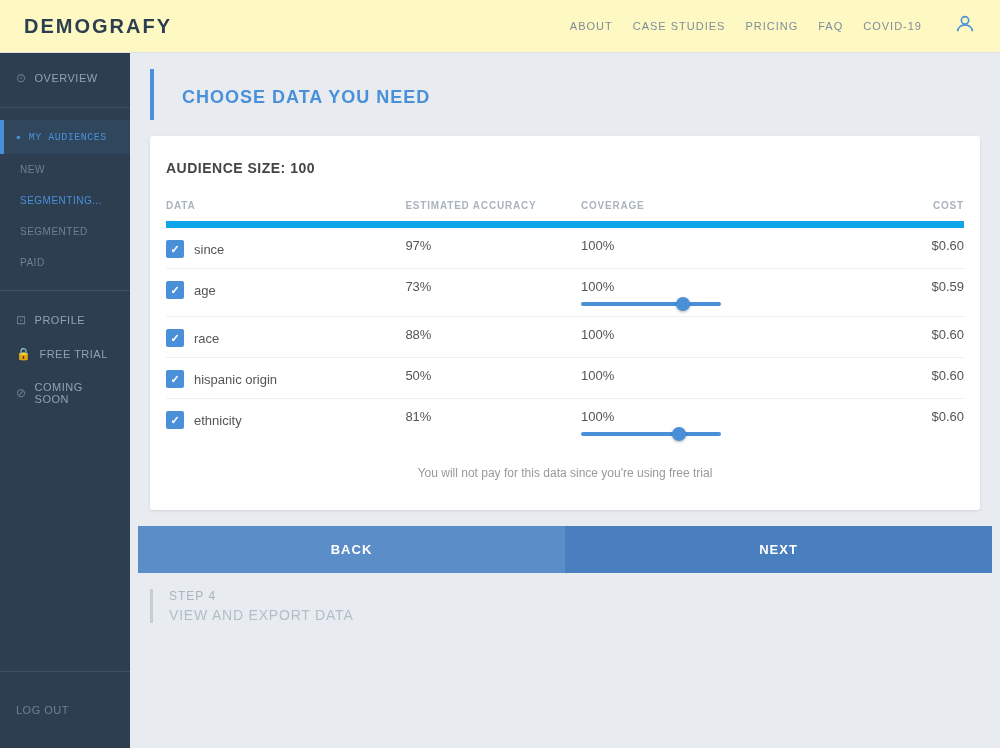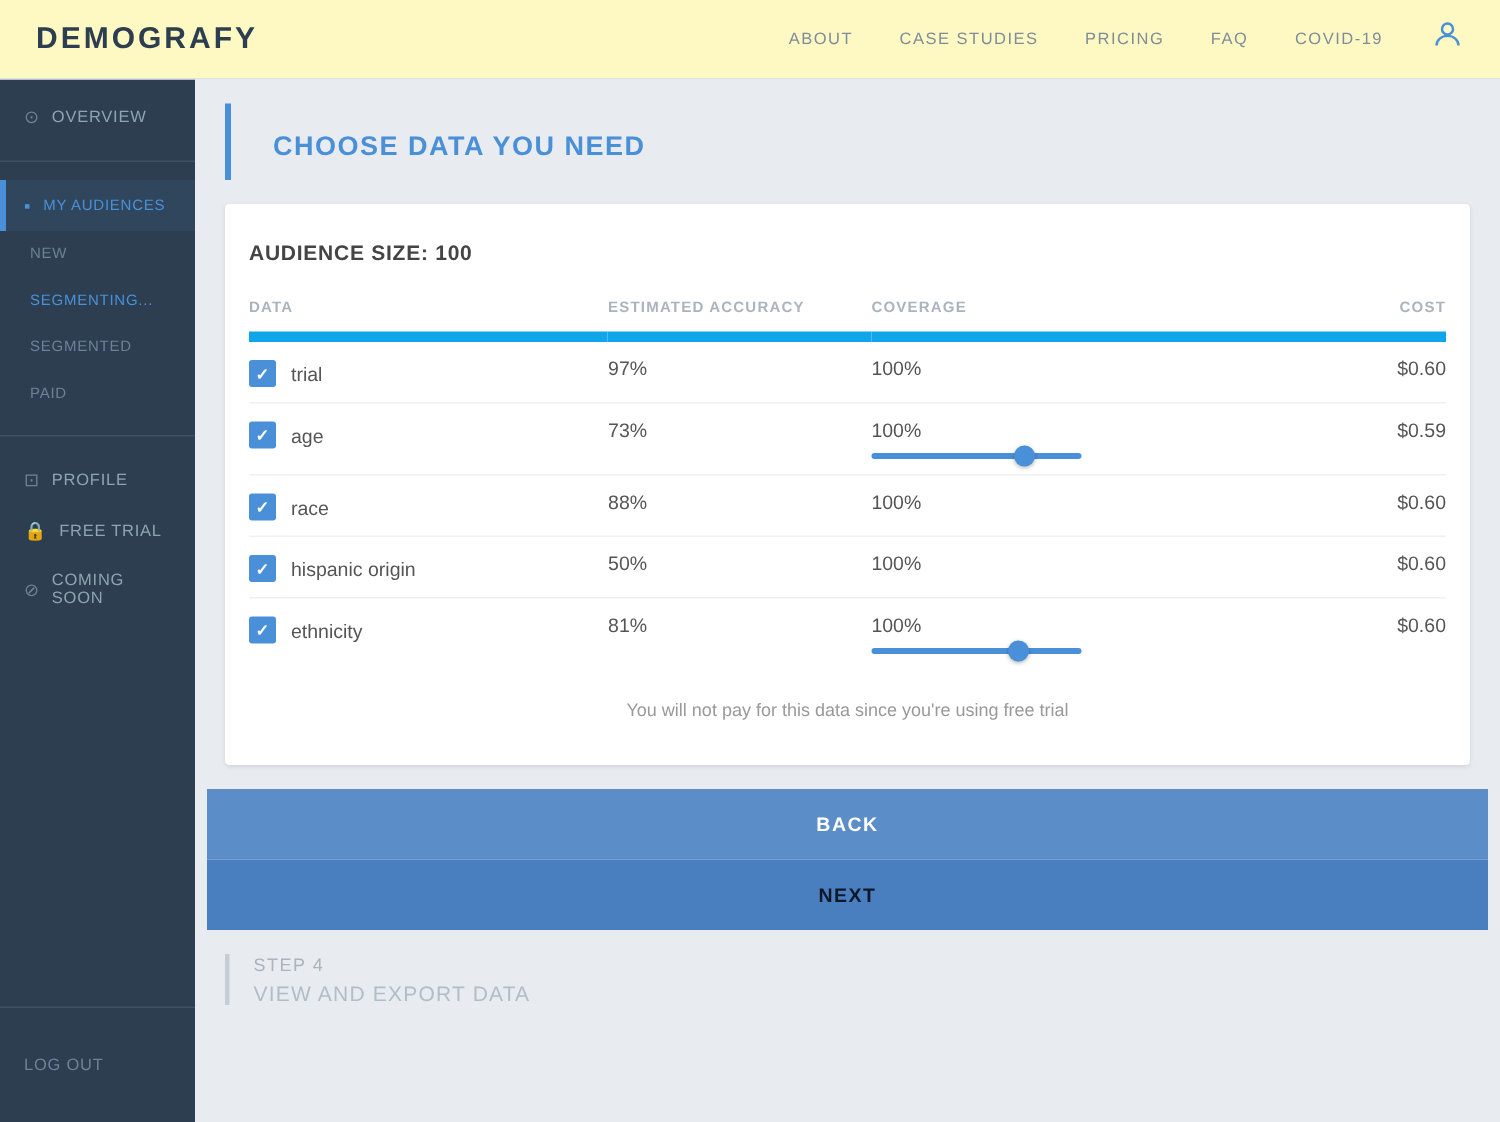--- a/index.html
+++ b/index.html
@@ -17,21 +17,21 @@
     }
     .logo {
       font-size: 20px;
       font-weight: 700;
       letter-spacing: 2px;
       color: #2c3e50;
       margin-right: auto;
     }
     .nav-links {
       display: flex;
-      gap: 31px;
+      gap: 20px;
       align-items: center;
       justify-content: flex-end;
     }
     .nav-link {
       font-size: 11px;
       color: #7f8c9a;
       text-transform: uppercase;
       letter-spacing: 1px;
       cursor: pointer;
     }
@@ -225,38 +225,37 @@
     .cost-value {
       text-align: right;
       color: #555;
       font-size: 13px;
     }
 
     
     .action-buttons {
       display: flex;
       margin: 16px 8px;
-      flex-direction: column;
     }
     .btn-back {
       flex: 1;
       background: #5b8dc9;
       color: #fff;
       border: none;
       padding: 16px;
       font-size: 13px;
       font-weight: 600;
       text-transform: uppercase;
       letter-spacing: 1px;
       cursor: pointer;
     }
     .btn-next {
       flex: 1;
       background: #4a7fbf;
-      color: #0f172a;
+      color: #ffffff;
       border: none;
       padding: 16px;
       font-size: 13px;
       font-weight: 600;
       text-transform: uppercase;
       letter-spacing: 1px;
       cursor: pointer;
     }
 
     
@@ -306,21 +305,21 @@
       <div class="sidebar-item">
         <span class="sidebar-icon">⊙</span>
         <span>OVERVIEW</span>
       </div>
     </div>
     <hr class="sidebar-divider">
     <div class="sidebar-section">
       <div class="sidebar-item active sidebar-my-audiences" style="position:relative;">
         <span style="position:absolute;left:0;top:0;bottom:0;width:4px;background:#4a90d9;"></span>
         <span class="sidebar-icon" style="color:#4a90d9;">▪</span>
-        <span style="color:#4a90d9;font-size:10px;">MY AUDIENCES</span>
+        <span style="color:#4a90d9;font-size:10px;font-family:Liberation Mono, monospace;">MY AUDIENCES</span>
       </div>
       <div class="sidebar-item sub">
         <span>NEW</span>
       </div>
       <div class="sidebar-item sub active-sub">
         <span style="color:#4a90d9;">SEGMENTING...</span>
       </div>
       <div class="sidebar-item sub">
         <span>SEGMENTED</span>
       </div>
@@ -363,21 +362,21 @@
             <th class="col-accuracy">ESTIMATED ACCURACY</th>
             <th class="col-coverage">COVERAGE</th>
             <th class="col-cost right">COST</th>
           </tr>
         </thead>
         <tbody id="table-body">
         <tr>
               <td class="col-data">
       <div class="row-label">
         <div class="checkbox"></div>
-        <span>trial</span>
+        <span>since</span>
       </div>
     </td>
               <td class="col-accuracy">97%</td>
               <td class="col-coverage">100%</td>
               <td class="col-cost cost-value">$0.60</td>
             </tr>
             <tr>
               <td class="col-data">
       <div class="row-label">
         <div class="checkbox"></div>

